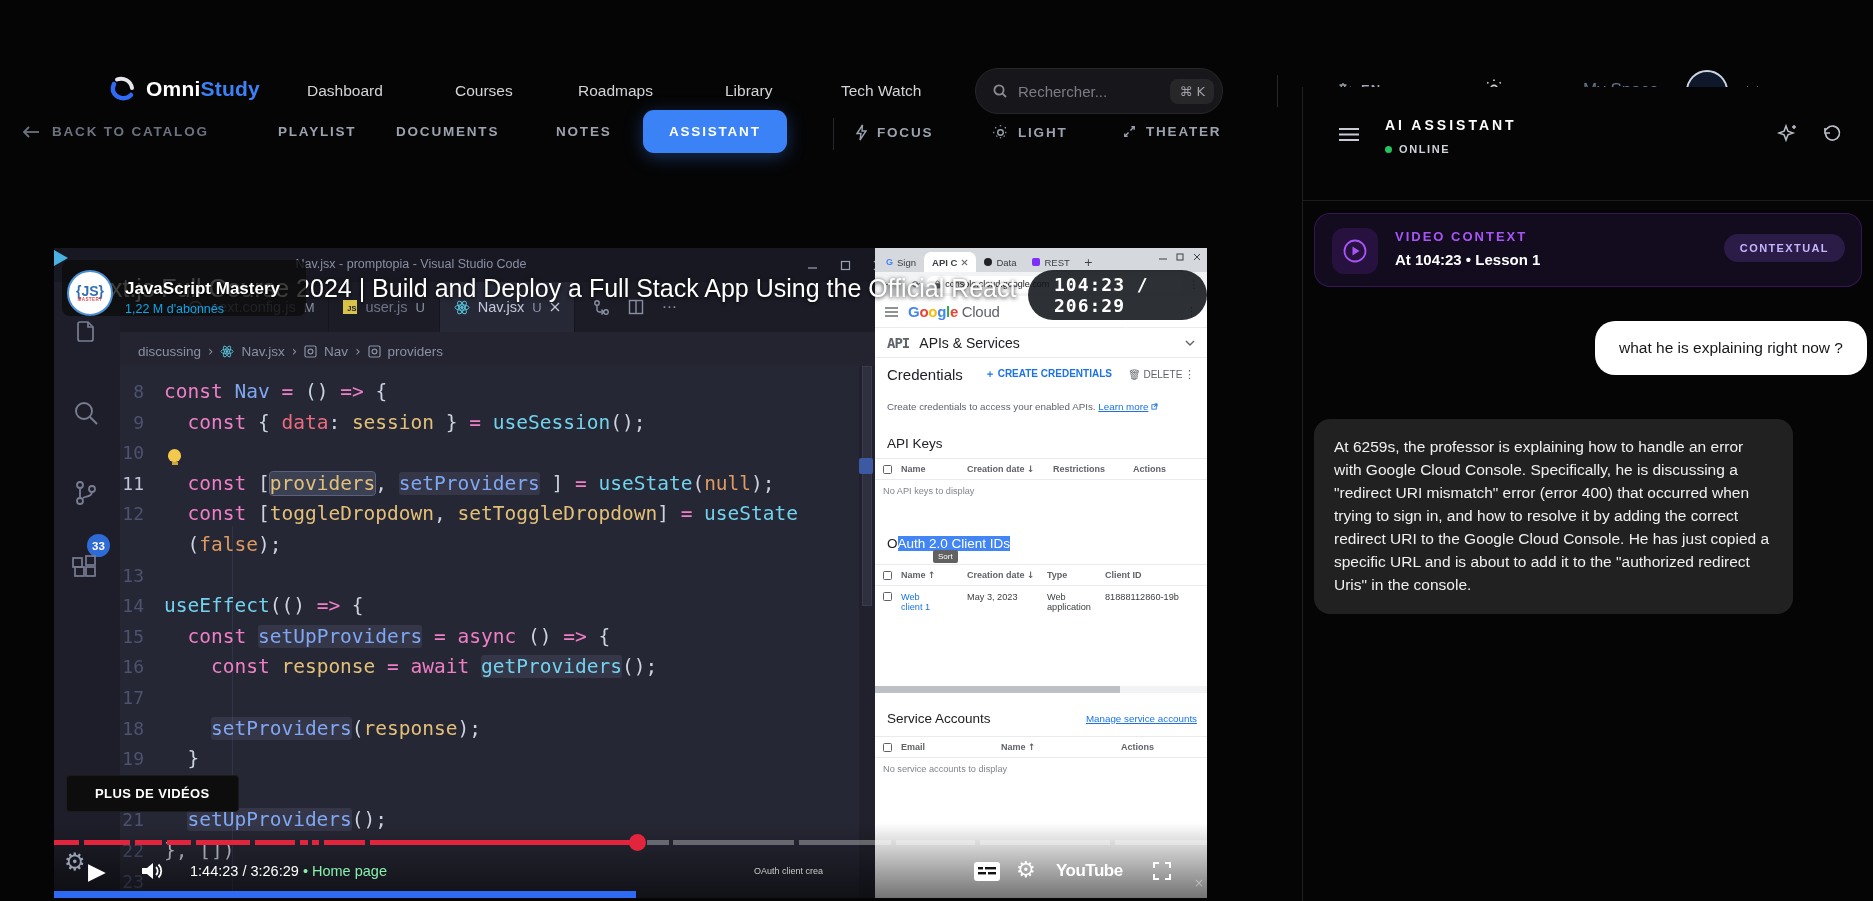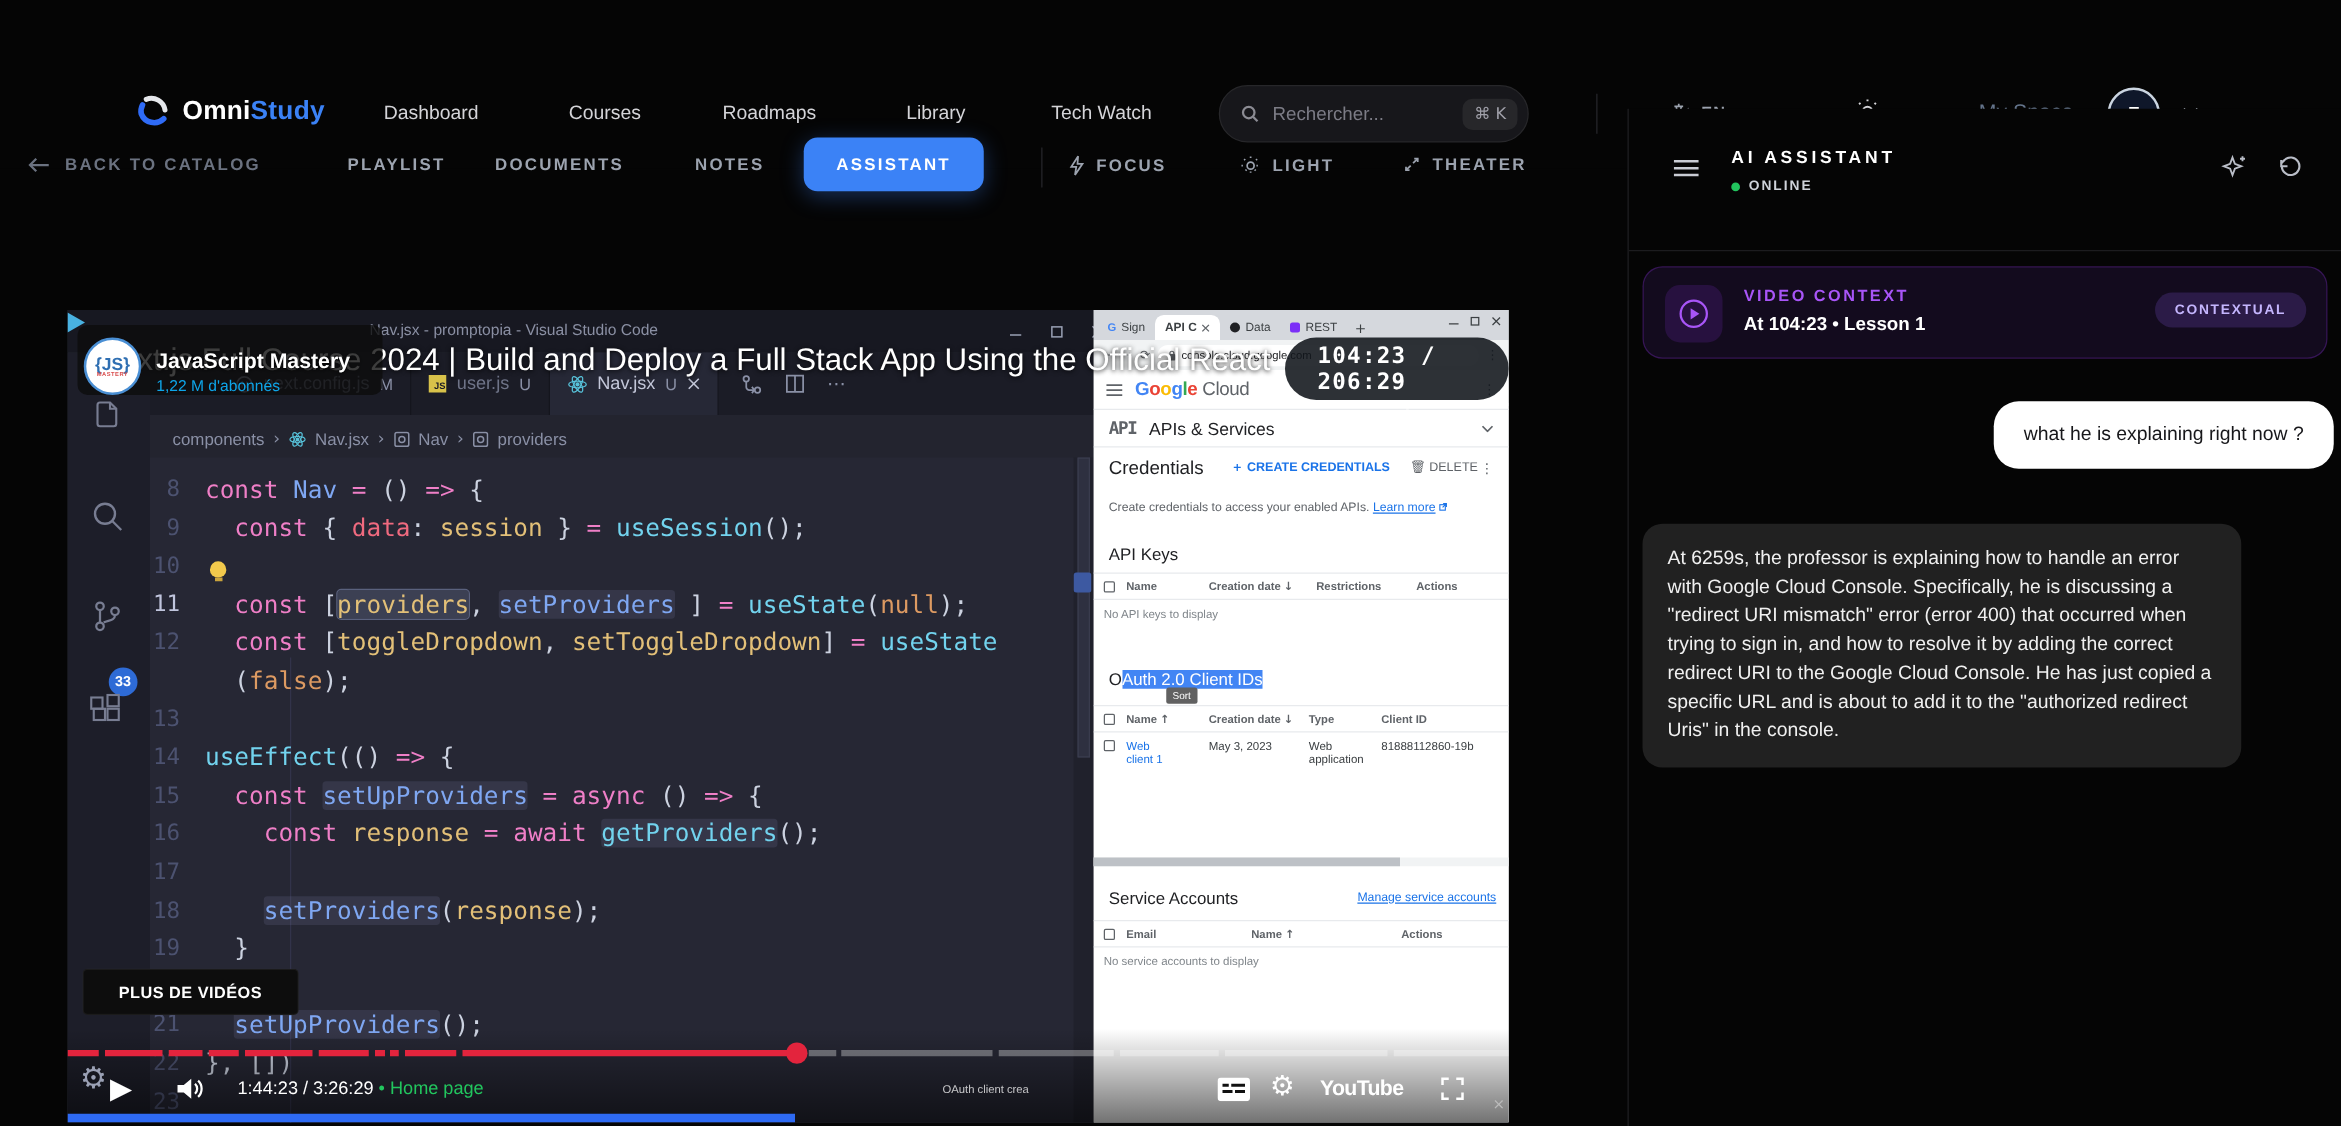--- a/index.html
+++ b/index.html
@@ -132,21 +132,21 @@
 
   #ctrl-shade { position:absolute; left:0; top:575px; width:1153px; height:75px; z-index:5;
     background:linear-gradient(180deg, rgba(0,0,0,0), rgba(0,0,0,.55)); }
   #progress { position:absolute; left:0; top:592px; width:1153px; height:5px; z-index:6; }
   .seg { position:absolute; top:0; height:5px; }
   .seg.red { background:#e3243d; }
   .seg.gray { background:rgba(255,255,255,.32); }
   #scrub-dot { position:absolute; top:-6px; width:17px; height:17px; border-radius:50%; background:#e3243d; z-index:7; }
   #controls { position:absolute; left:0; top:602px; width:1153px; height:44px; z-index:7; color:#fff; }
   .time-txt { position:absolute; left:136px; top:13px; font-size:14.5px; color:#fff; }
-  .time-txt .chap { color:#22c55e; }
+  .time-txt .chap { color:#86efac; }
   .ytword { font-weight:bold; font-size:17px; letter-spacing:-.5px; color:#fff; }
   #buffer { position:absolute; left:0; top:643px; height:7px; background:#2e6af3; z-index:8; }
   .vsgear { position:absolute; left:10px; top:600px; z-index:6; color:#9aa0b4; font-size:24px; font-family:"DejaVu Sans", sans-serif; }
 
   
   #sidebar { position:absolute; left:1302px; top:87px; width:571px; height:814px; border-left:1px solid #1f1f22; background:#050505; }
   .sb-title { position:absolute; left:82px; top:30px; color:#fff; font-size:14px; font-weight:bold; letter-spacing:3px; }
   .sb-online { position:absolute; left:96px; top:56px; color:#cfd3da; font-size:11px; font-weight:bold; letter-spacing:1.6px; }
   .dot { position:absolute; left:82px; top:59px; width:7px; height:7px; border-radius:50%; background:#22c55e; }
   .sb-div { position:absolute; left:0; top:113px; width:571px; height:1px; background:#1c1c1f; }
@@ -402,21 +402,21 @@
           <svg width="16" height="16" viewBox="0 0 16 16" fill="none" stroke="#8a90a6" stroke-width="1.4">
               <rect x="1.5" y="1.5" width="13" height="13"></rect>
               <line x1="8" y1="1.5" x2="8" y2="14.5"></line>
             </svg>
         </span>
         <span class="ic dj" style="color:#8a90a6;font-size:15px">⋯</span>
       </div>
     </div>
 
     <div id="vs-crumb">
-      <span>components</span>
+      <span>discussing</span>
         <span class="dj">›</span>
       <span class="ic">
         <svg width="14" height="13" viewBox="0 0 16 15" fill="none" stroke="#58c4dc" stroke-width="1">
             <ellipse cx="8" cy="7.5" rx="7" ry="2.7"></ellipse>
             <ellipse cx="8" cy="7.5" rx="7" ry="2.7" transform="rotate(60 8 7.5)"></ellipse>
             <ellipse cx="8" cy="7.5" rx="7" ry="2.7" transform="rotate(120 8 7.5)"></ellipse>
             <circle cx="8" cy="7.5" r="1.2" fill="#58c4dc"></circle>
           </svg>
       </span>
       <span>Nav.jsx</span>

